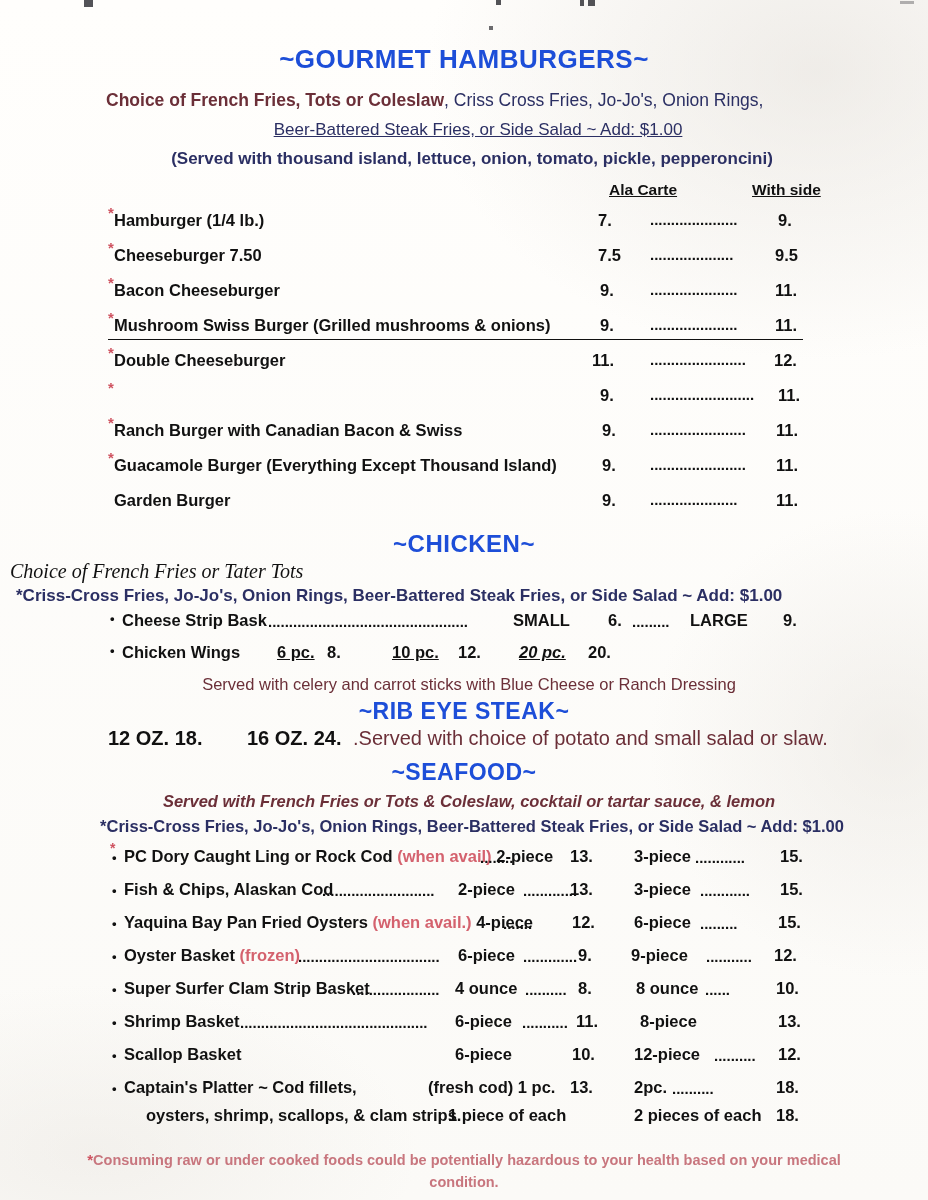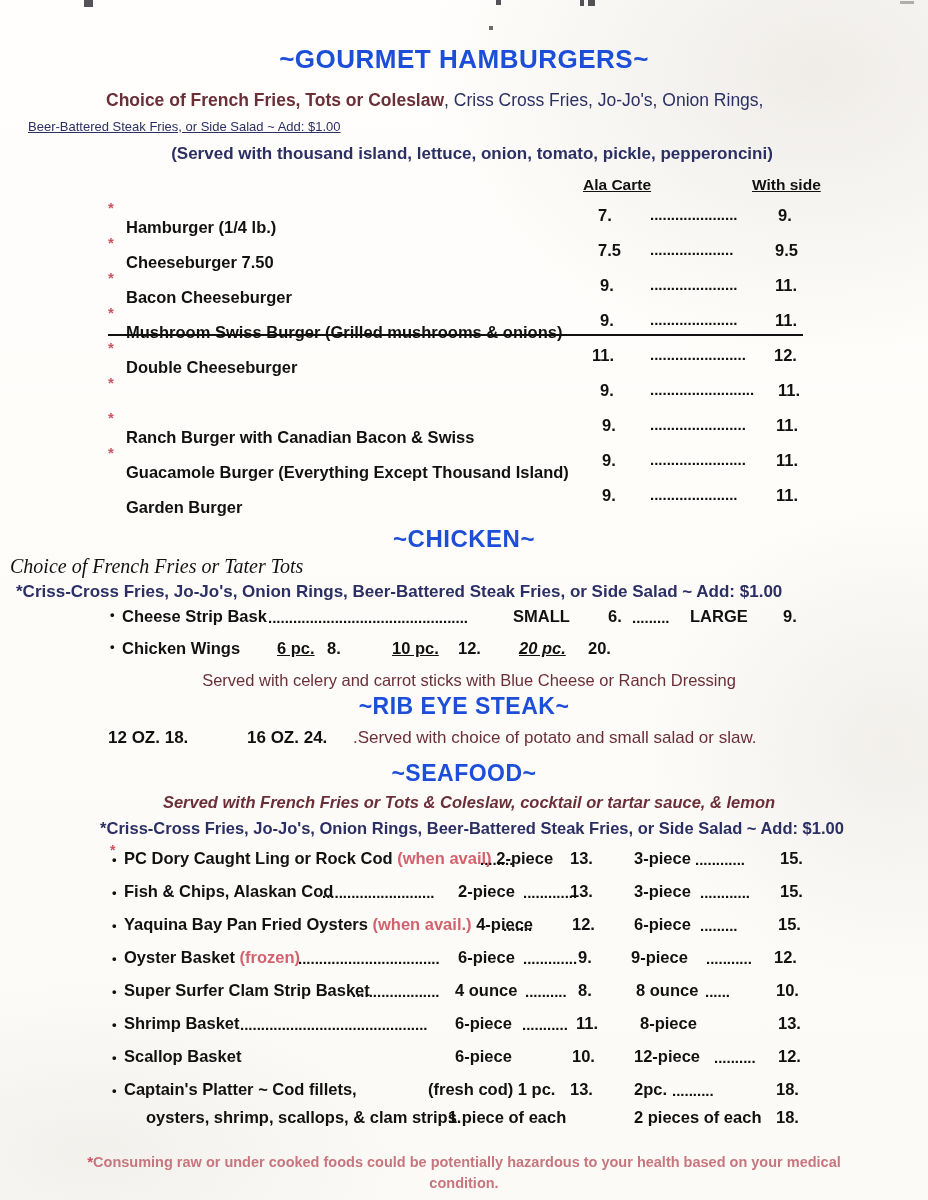--- a/index.html
+++ b/index.html
@@ -51,40 +51,40 @@
 
   .line{line-height:1.12;}
   .ctr{text-align:left;}
   .bold{font-weight:bold;}
   .ital{font-style:italic;}
   .und{text-decoration:underline;}
   .serif-ital{font-family:"Liberation Serif",serif;font-style:italic;}
 
   .sub1{font-size:17.5px;font-weight:bold;margin:16px 0 0 106px;}
   .sub1 .rest{font-weight:normal;}
-  .sub2{font-size:13px;margin-top:9px;text-align:left;padding-left:28px;}
+  .sub2{font-size:17px;margin-top:9px;text-align:center;padding-left:28px;}
   .sub3{font-size:17px;font-weight:bold;margin-top:10px;text-align:center;padding-left:16px;}
 
   
   .colhead{
     position:relative;height:22px;margin-top:13px;font-size:15.5px;font-weight:bold;
   }
   .colhead span{position:absolute;text-decoration:underline;}
-  .ch-ala{left:583px;}
+  .ch-ala{left:609px;}
   .ch-side{left:752px;}
 
   .rows{margin-top:4px;}
   .row{
     position:relative;
     height:35px;
     font-size:16.5px;
     font-weight:bold;
   }
   .row .star{position:absolute;left:108px;top:-3px;color:#cf5360;font-size:15px;}
-  .row .nm{position:absolute;left:114px;top:16px;white-space:nowrap;margin-left:12px;}
+  .row .nm{position:absolute;left:114px;top:4px;white-space:nowrap;}
   .row .dots1{position:absolute;top:7px;height:1px;overflow:hidden;white-space:nowrap;
               color:#222;font-size:15px;letter-spacing:0px;}
   .row .p1{position:absolute;top:4px;}
   .row .dots2{position:absolute;left:650px;top:4px;font-size:15px;}
   .row .p2{position:absolute;top:4px;}
   .row.mush{ }
   .row.mush .ul{
     position:absolute;left:108px;top:27px;width:695px;height:1.5px;background:#111;
   }
 
@@ -92,21 +92,21 @@
   .chick-rows{margin-top:4px;}
   .crow{position:relative;height:32px;font-size:16.5px;font-weight:bold;}
   .crow .bul{position:absolute;left:110px;top:2px;font-size:13px;}
   .crow .nm{position:absolute;left:122px;top:2px;white-space:nowrap;}
   .crow .seg{position:absolute;top:2px;white-space:nowrap;}
   .crow .dots{position:absolute;top:4px;font-size:15px;}
 
   .celery{font-size:16.5px;margin-top:2px;text-align:center;padding-left:10px;}
 
   
-  .ribline{position:relative;height:30px;font-size:17px;margin-top:8px;}
+  .ribline{position:relative;height:30px;font-size:20px;margin-top:2px;}
   .ribline .a{position:absolute;left:108px;top:0;font-weight:bold;}
   .ribline .b{position:absolute;left:247px;top:0;font-weight:bold;}
   .ribline .c{position:absolute;left:353px;top:0;}
 
   
   .sfsub1{font-size:16.5px;text-align:center;margin-top:6px;padding-left:10px;}
   .sfsub2{font-size:16.5px;font-weight:bold;text-align:center;margin-top:7px;padding-left:16px;}
 
   .sf-rows{margin-top:9px;}
   .srow{position:relative;height:33px;font-size:16.5px;font-weight:bold;}

